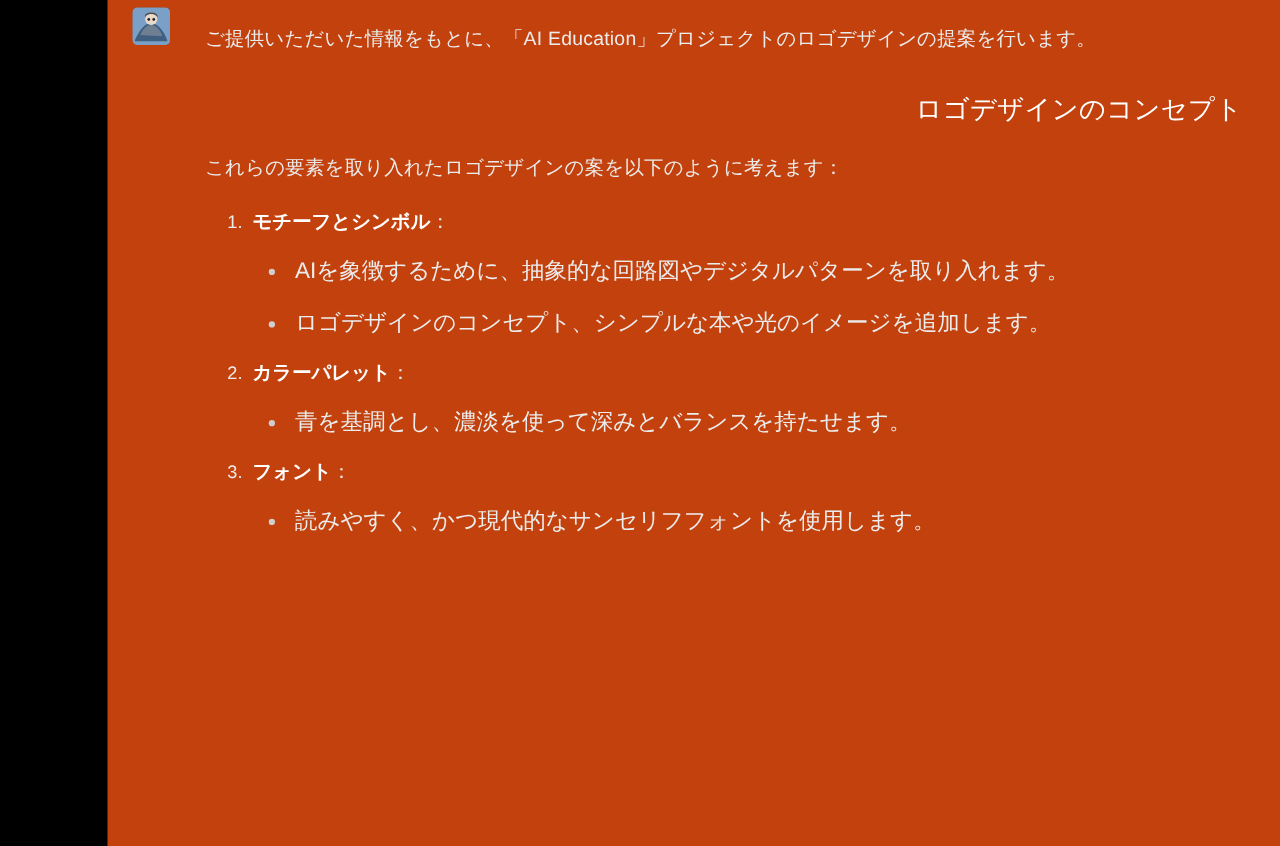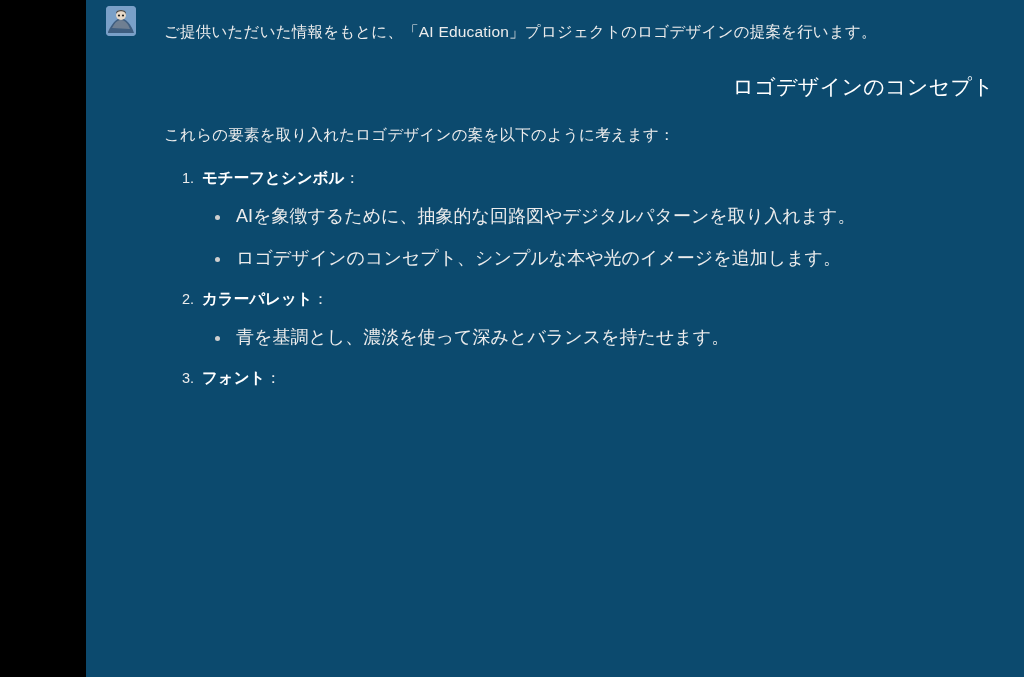--- a/index.html
+++ b/index.html
@@ -18,21 +18,21 @@
     width: 1024px;
     height: 677px;
     background: #000000;
   }
   .content-pane {
     position: absolute;
     left: 86px;
     top: 0;
     width: 938px;
     height: 677px;
-    background: #0c4a6e;
+    background: #c2410c;
     overflow: hidden;
   }
   .message {
     position: relative;
     padding: 14px 0 0 0;
   }
   .avatar {
     position: absolute;
     left: 20px;
     top: 6px;
@@ -144,20 +144,23 @@
             </ul>
           </li>
           <li>
             <span class="lbl">カラーパレット</span><span>：</span>
             <ul class="bullets">
               <li>青を基調とし、濃淡を使って深みとバランスを持たせます。</li>
             </ul>
           </li>
           <li>
             <span class="lbl">フォント</span><span>：</span>
+            <ul class="bullets">
+              <li>読みやすく、かつ現代的なサンセリフフォントを使用します。</li>
+            </ul>
           </li>
         </ol>
 
       </div>
     </div>
 
   </div>
 </div>
 
 </body></html>

